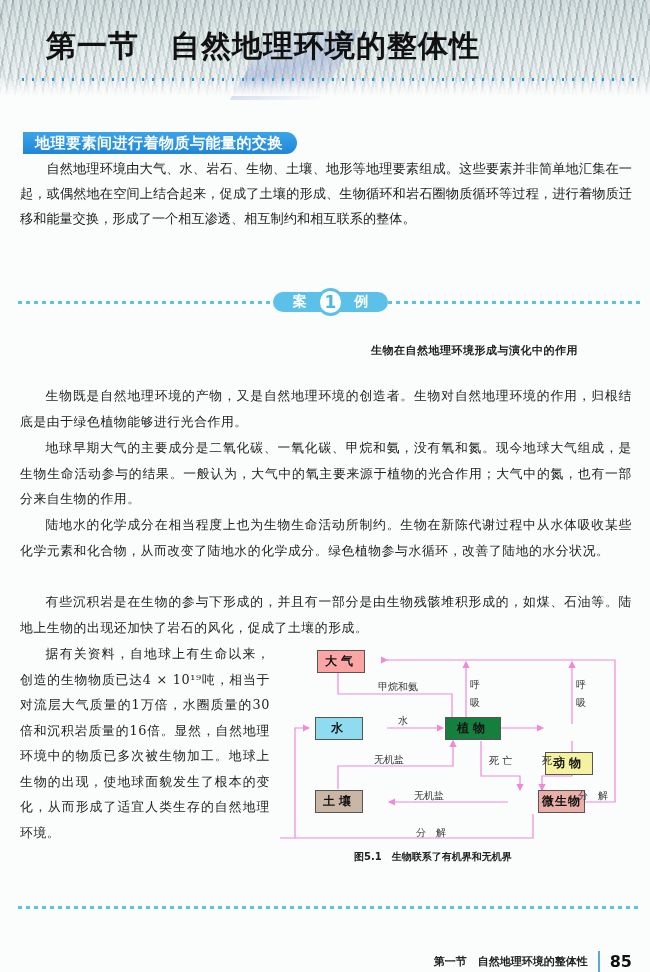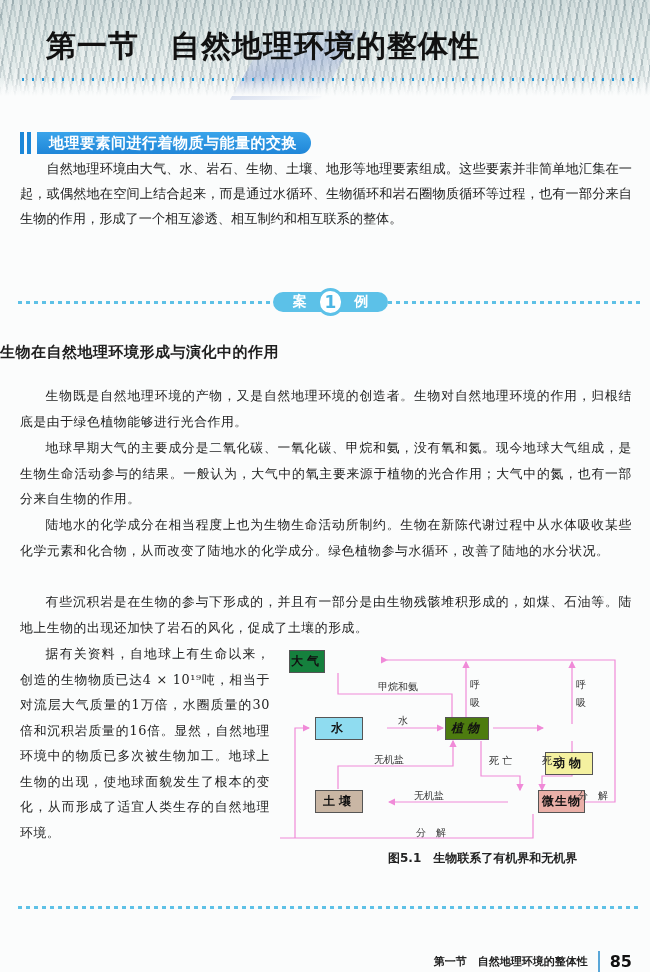--- a/index.html
+++ b/index.html
@@ -35,21 +35,21 @@
     white-space: pre;
   }
   .hero-dots {
     position: absolute; left: 18px; top: 78px; width: 622px; height: 3px;
     background-image: radial-gradient(circle, #2a9ad8 1.2px, transparent 1.5px);
     background-size: 10px 3px;
   }
 
   
   .section-head {
-    position: absolute; left: 20px; top: 132px; height: 22px; display: flex; align-items: center;
+    position: absolute; left: 20px; top: 132px; height: 22px; display: flex; align-items: center; flex-direction: column;
   }
   .bar { width: 4px; height: 22px; background: #1c87d8; margin-right: 3px; }
   .pill {
     height: 22px; margin-left: 3px; padding: 0 14px 0 12px;
     background: linear-gradient(180deg, #3aa4ea 0%, #1f86d8 100%);
     border-radius: 0 12px 12px 0;
     color: #fff; font-family: "DejaVu Sans", sans-serif; font-weight: bold;
     font-size: 15px; line-height: 22px; letter-spacing: 0.5px;
   }
 
@@ -83,22 +83,22 @@
   .case-badge .wing.l { border-radius: 10px 0 0 10px; padding-left: 6px; }
   .case-badge .wing.r { border-radius: 0 10px 10px 0; padding-right: 6px; }
   .case-badge .num {
     width: 28px; height: 28px; border-radius: 50%; background: #fff;
     border: 3px solid #5cc1e8; color: #4cb6e4; margin: 0 -4px; z-index: 1;
     font-family: "DejaVu Sans", sans-serif; font-weight: bold; font-size: 17px;
     display: flex; align-items: center; justify-content: center;
   }
 
   .case-title {
-    position: absolute; left: 0; width: 578px; top: 343px; text-align: left;
-    font-size: 15px; font-weight: bold; color: #1e1e1e; letter-spacing: 0.5px;
+    position: absolute; left: 0; width: 578px; top: 343px; text-align: right;
+    font-size: 11px; font-weight: bold; color: #1e1e1e; letter-spacing: 0.5px;
   }
 
   .case-text { font-size: 12.8px; line-height: 25.5px; letter-spacing: 0.6px; }
   .p1 { top: 383px; }
   .p2 { top: 435px; }
   .p3 { top: 512px; }
   .p4 { top: 589px; }
   .p5 { top: 641px; width: 250px; left: 20px; }
 
   
@@ -106,22 +106,22 @@
   .diagram svg { position: absolute; left: 0; top: 0; }
   .node {
     position: absolute; height: 23px; border: 1px solid #555;
     font-size: 12px; font-weight: bold; line-height: 21px; text-align: center;
     letter-spacing: 4px; color: #111;
   }
   .lbl { position: absolute; font-size: 10px; color: #333; white-space: nowrap; }
   .lbl.v { width: 12px; line-height: 18px; white-space: normal; }
 
   .fig-caption {
-    position: absolute; left: 388px; top: 850px;
-    font-family: "DejaVu Sans", sans-serif; font-size: 12px; color: #222; font-weight: bold;
+    position: absolute; left: 354px; top: 850px;
+    font-family: "DejaVu Sans", sans-serif; font-size: 10px; color: #222; font-weight: bold;
     white-space: pre;
   }
 
   .bottom-dots {
     position: absolute; left: 18px; top: 906px; width: 622px; height: 3px;
     background-image: linear-gradient(90deg, #5ec1e6 0 4px, transparent 4px 8px);
     background-size: 8px 3px;
   }
 
   .footer { position: absolute; top: 945px; right: 18px; display: flex; align-items: center; }
@@ -142,21 +142,21 @@
 </div>
 <div class="chapter-title">第一节　自然地理环境的整体性</div>
 <div class="hero-dots"></div>
 
 <div class="section-head">
   <div class="bar"></div>
   <div class="bar"></div>
   <div class="pill">地理要素间进行着物质与能量的交换</div>
 </div>
 
-<p class="para p-intro">自然地理环境由大气、水、岩石、生物、土壤、地形等地理要素组成。这些要素并非简单地汇集在一起，或偶然地在空间上结合起来，而是通过水循环、生物循环和岩石圈物质循环等过程，也有一部分来自生物的作用，形成了一个相互渗透、相互制约和相互联系的整体。</p>
+<p class="para p-intro">自然地理环境由大气、水、岩石、生物、土壤、地形等地理要素组成。这些要素并非简单地汇集在一起，或偶然地在空间上结合起来，促成了土壤的形成、生物循环和岩石圈物质循环等过程，进行着物质迁移和能量交换，形成了一个相互渗透、相互制约和相互联系的整体。</p>
 
 <div class="case-divider">
   <div class="dots l"></div>
   <div class="case-badge">
     <span class="wing l">案</span>
     <span class="num">1</span>
     <span class="wing r">例</span>
   </div>
   <div class="dots r"></div>
 </div>
@@ -196,23 +196,23 @@
 
       <polyline points="292,101 292,136 262,136 262,150" marker-end="url(#ah)"></polyline>
 
       <line x1="228" y1="162" x2="109" y2="162" marker-end="url(#ah)"></line>
 
       <polyline points="253,174 253,198 -10,198"></polyline>
       <polyline points="15,198 15,88 29,88" marker-end="url(#ah)"></polyline>
     </g>
   </svg>
 
-  <div class="node" style="left:9px;top:10px;width:36px;background:#15803d;">大气</div>
+  <div class="node" style="left:37px;top:10px;width:48px;background:#fca5a5;">大气</div>
   <div class="node" style="left:35px;top:77px;width:48px;background:#8fdcf0;">水</div>
-  <div class="node" style="left:165px;top:77px;width:44px;background:#4d7c0f;font-style:italic;">植物</div>
+  <div class="node" style="left:165px;top:77px;width:56px;background:#15803d;">植物</div>
   <div class="node" style="left:265px;top:77px;width:48px;background:#f4f1a0;margin-top:35px;">动物</div>
   <div class="node" style="left:35px;top:150px;width:48px;background:#c9b6a4;font-family:Liberation Serif, serif;">土壤</div>
   <div class="node" style="left:230px;top:150px;width:47px;background:#eab0a8;letter-spacing:1px;margin-left:28px;">微生物</div>
 
   <span class="lbl" style="left:98px;top:40px;">甲烷和氨</span>
   <span class="lbl" style="left:118px;top:74px;">水</span>
   <span class="lbl v" style="left:190px;top:36px;">呼吸</span>
   <span class="lbl v" style="left:296px;top:36px;">呼吸</span>
   <span class="lbl" style="left:209px;top:114px;">死 亡</span>
   <span class="lbl" style="left:262px;top:114px;">死 亡</span>

